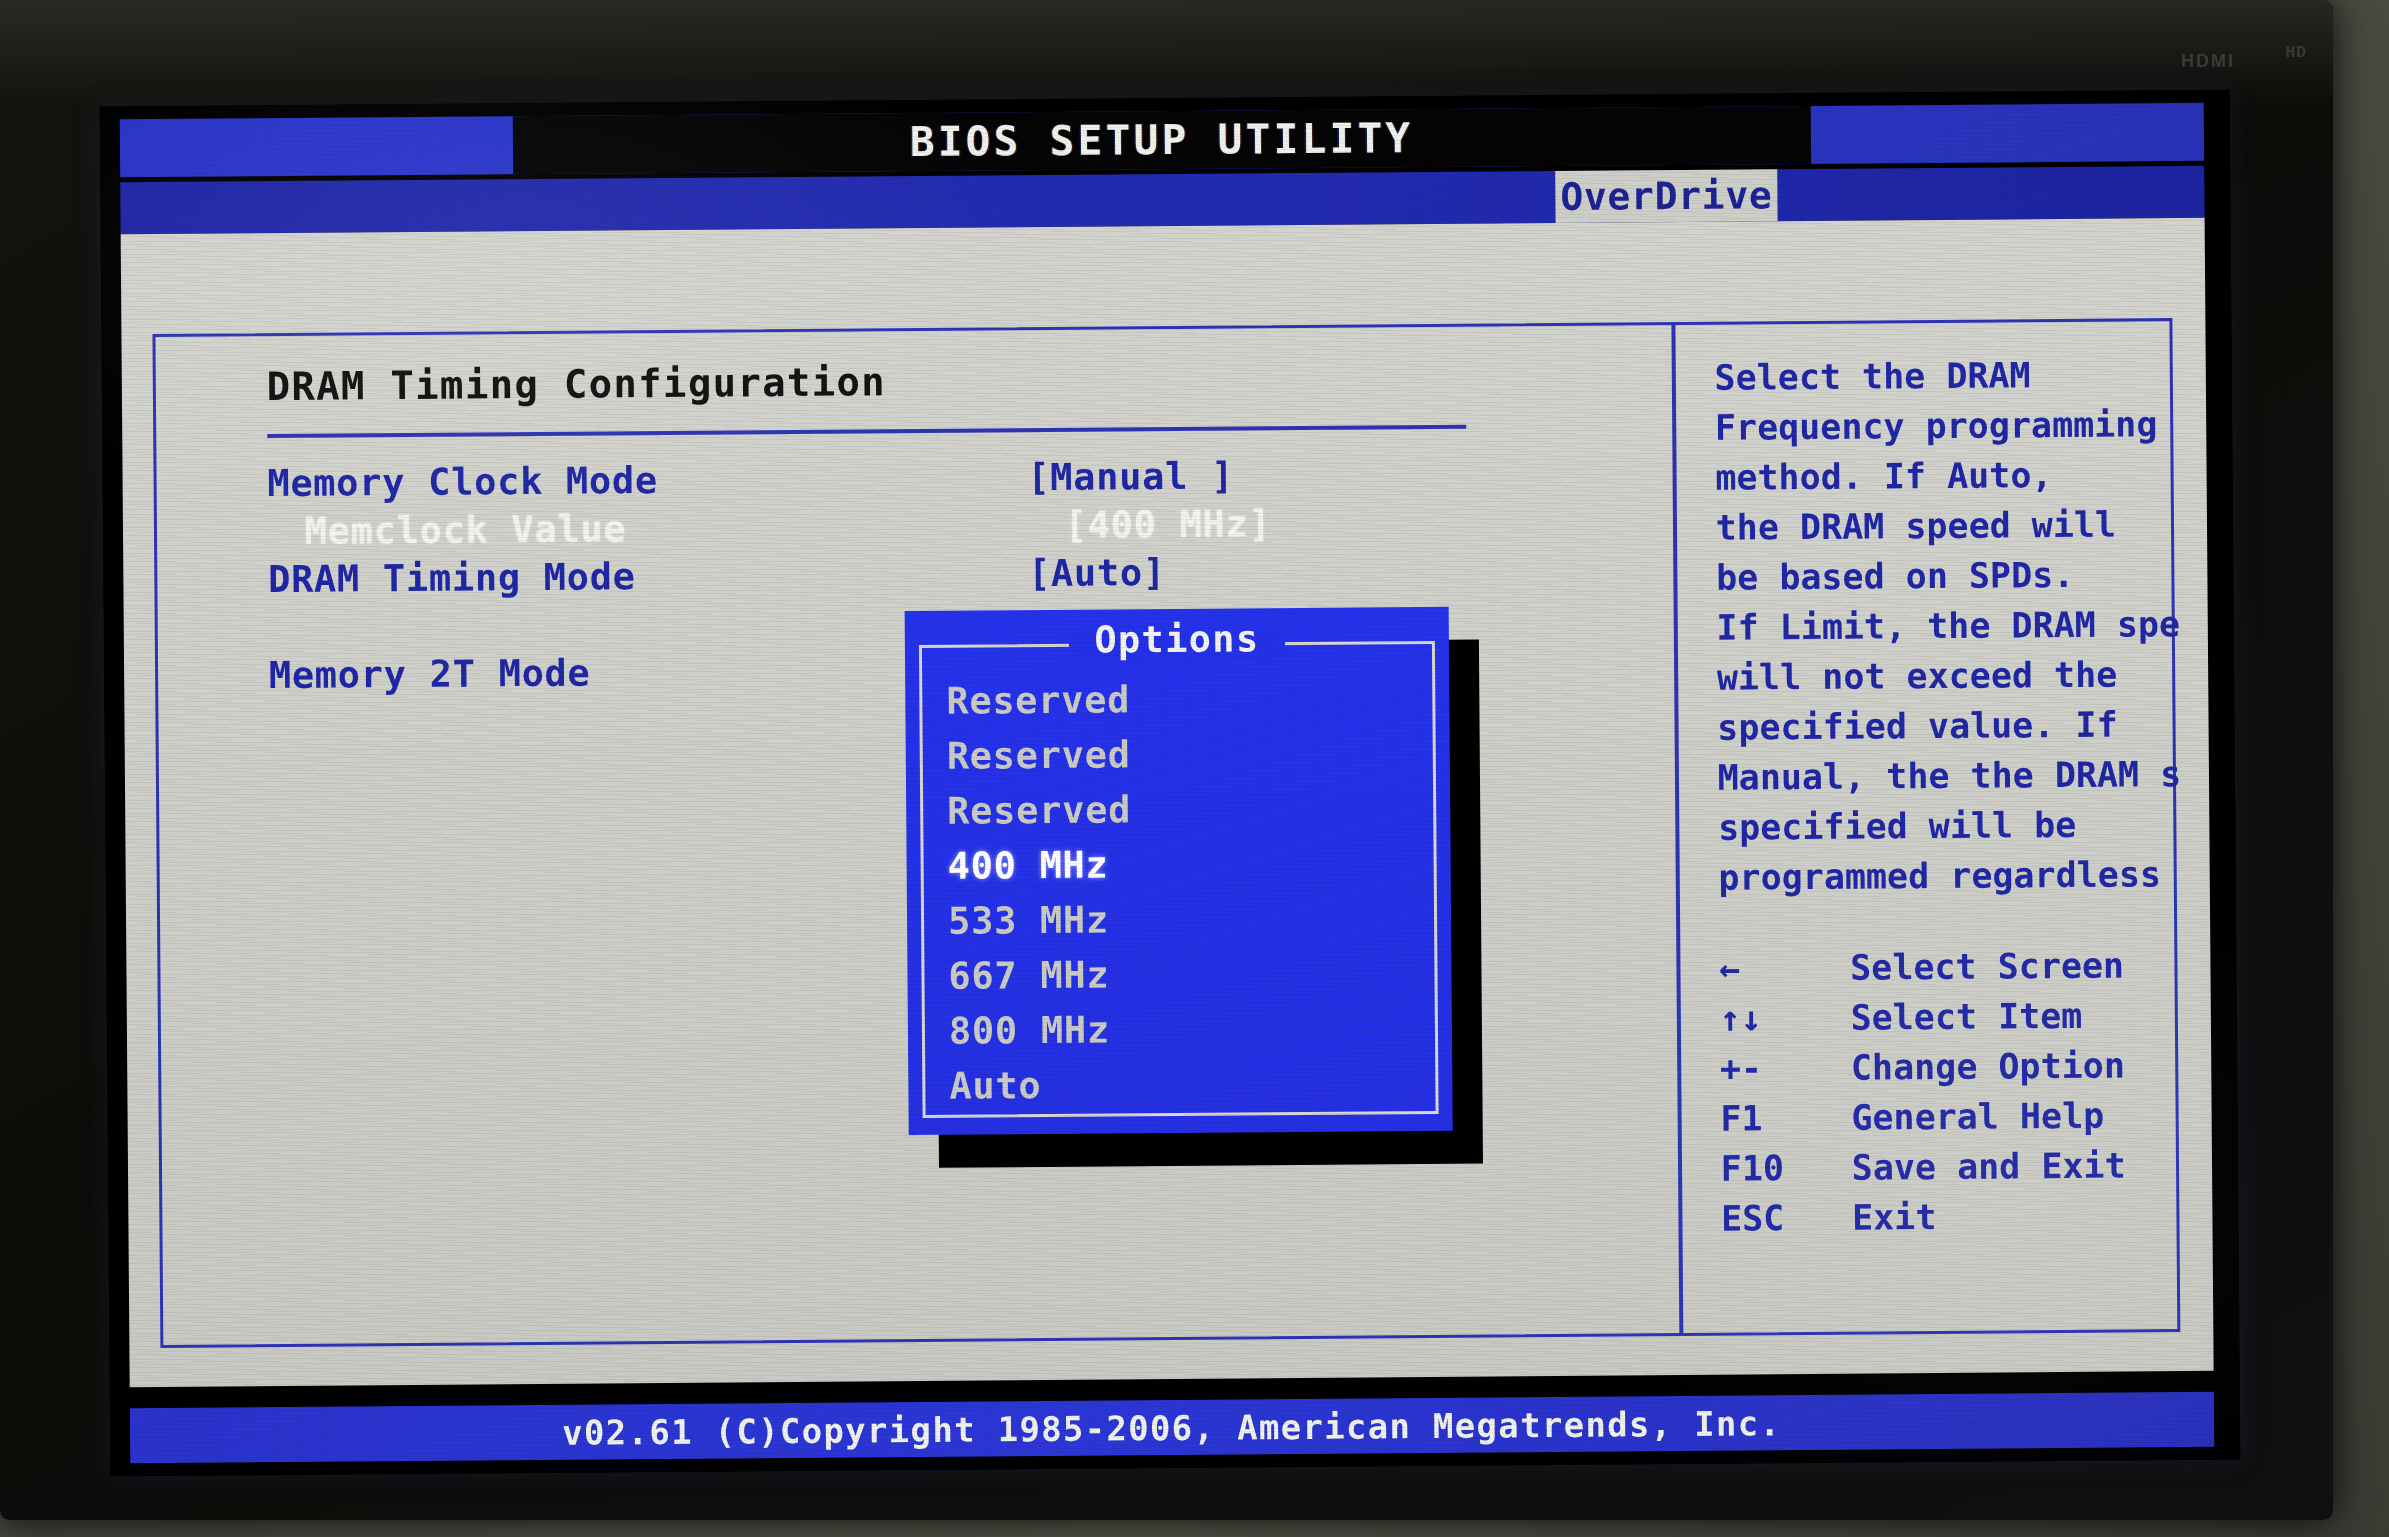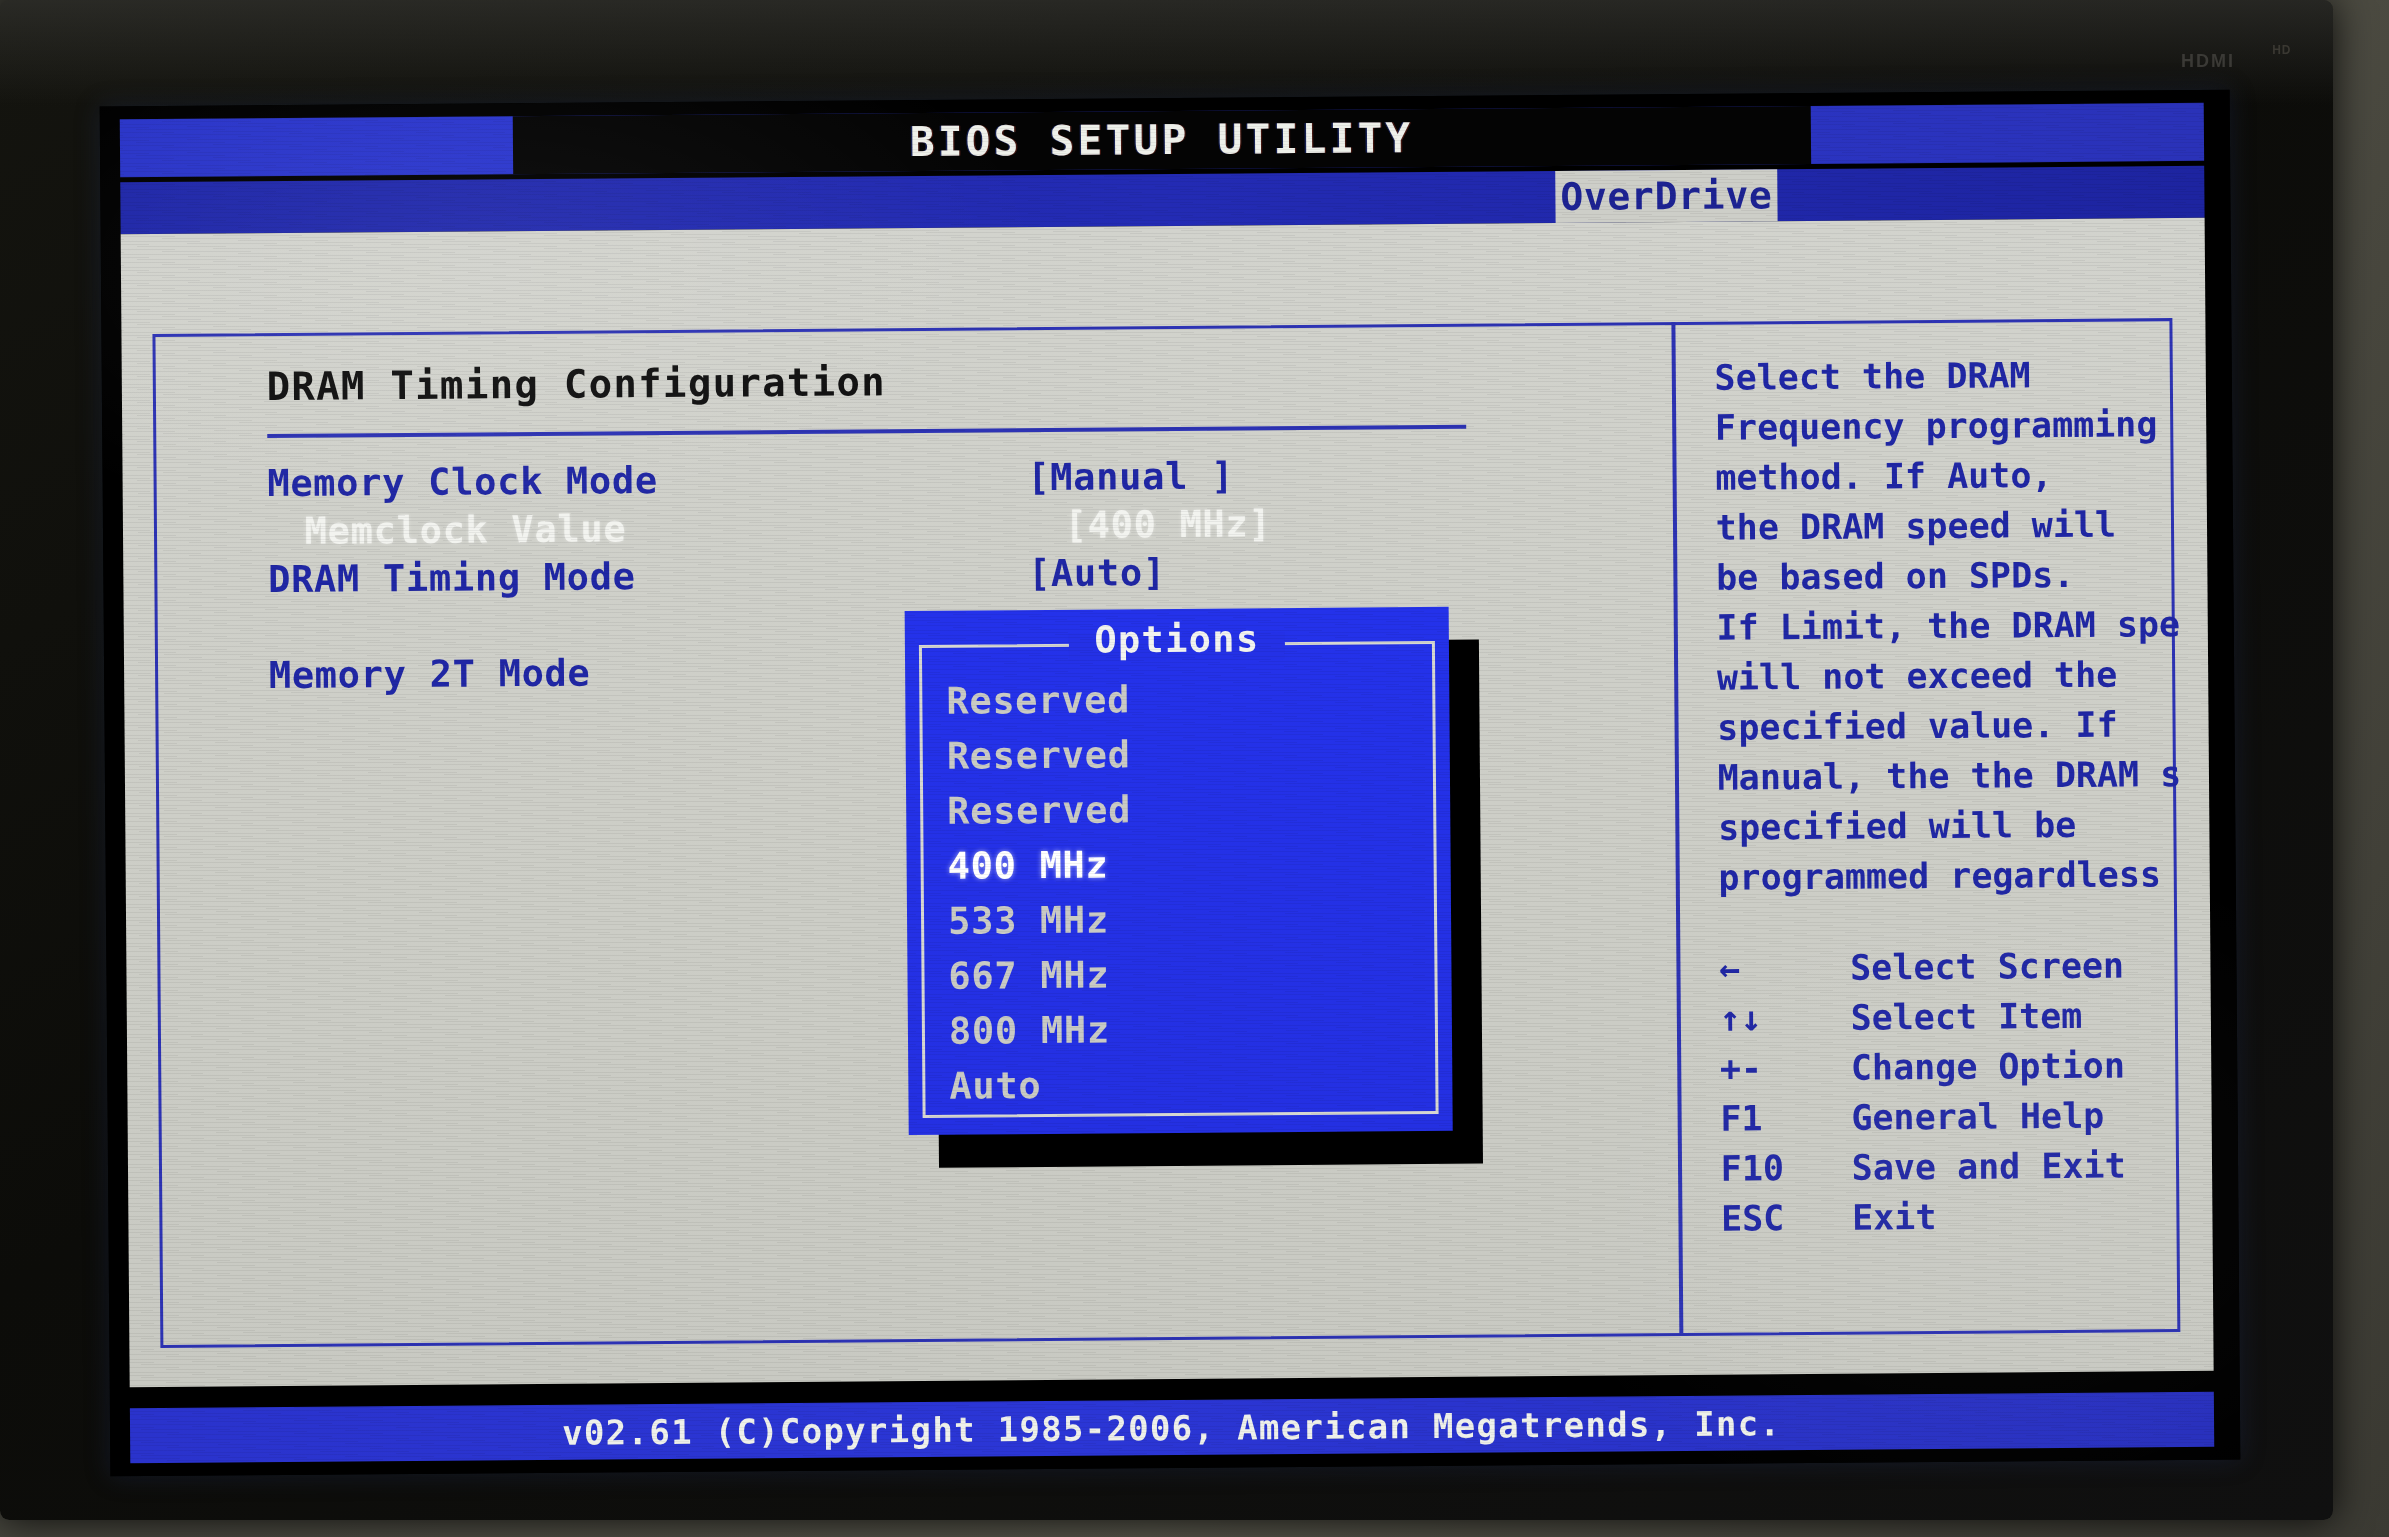--- a/index.html
+++ b/index.html
@@ -47,24 +47,24 @@
     position: absolute;
     right: 98px; top: 51px;
     color: #3b3a36;
     font-family: "Liberation Sans", sans-serif;
     font-size: 18px;
     font-weight: bold;
     letter-spacing: 2px;
   }
   #hd-badge {
     position: absolute;
-    right: 42px; top: 43px;
+    right: 26px; top: 43px;
     color: #3a3832;
-    font-family: Liberation Sans, sans-serif;
-    font-size: 12px;
+    font-family: Liberation Mono, monospace;
+    font-size: 17px;
     font-weight: bold;
     letter-spacing: 0.7px;
   }
 
   
   #screen {
     position: absolute;
     left: 105px; top: 98px;
     width: 2130px; height: 1370px;
     background: #000;

